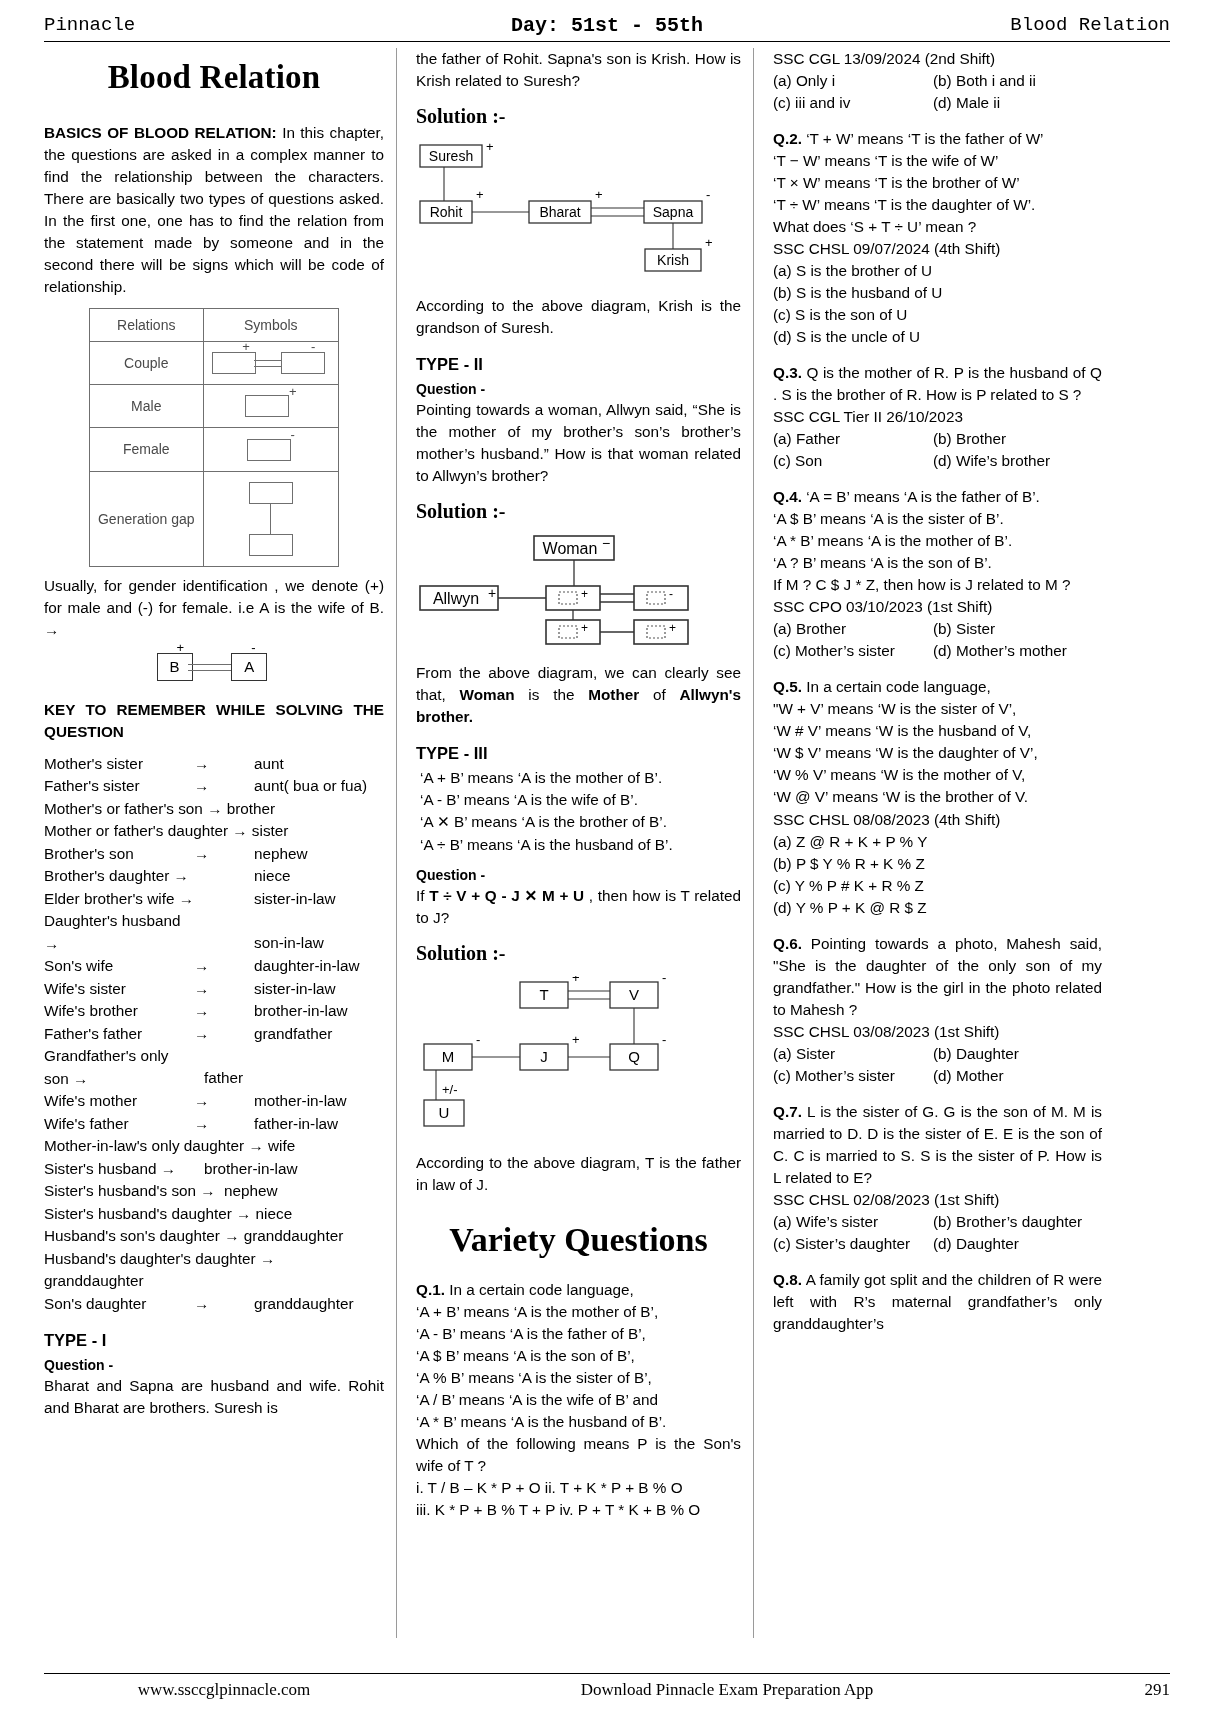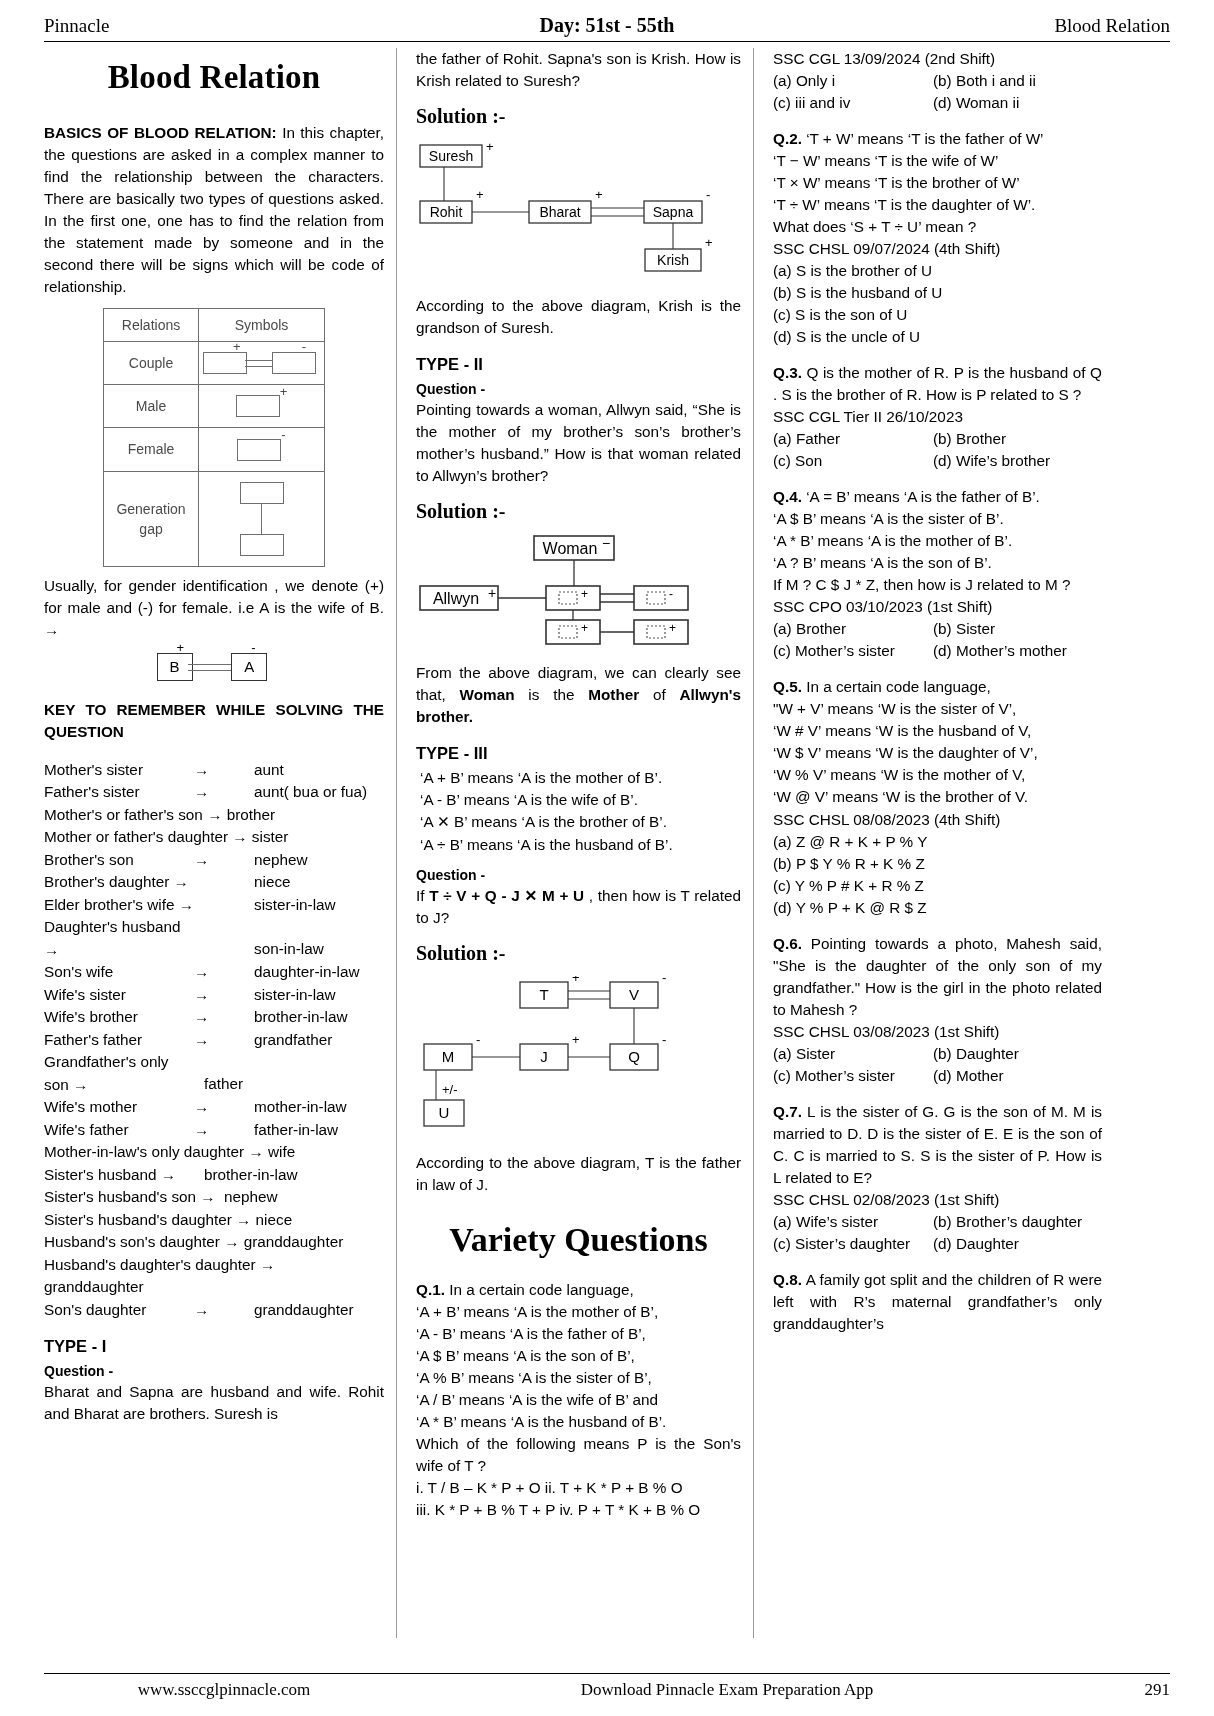--- a/index.html
+++ b/index.html
@@ -7,21 +7,21 @@
   body {
     width: 1214px; height: 1716px;
     background: #ffffff;
     font-family: "Liberation Sans", sans-serif;
     color: #000;
     position: relative;
   }
   .page { width:1214px; height:1716px; padding: 14px 44px 0 44px; position:relative; }
 
   
-  .runhead { display:flex; align-items:center; font-family:Liberation Serif, serif; font-size:19px; }
+  .runhead { display:flex; align-items:flex-start; font-family:Liberation Mono, monospace; font-size:19px; }
   .runhead .left { flex:0 0 300px; text-align:left; }
   .runhead .center { flex:1; text-align:center; font-weight:bold; font-size:20px; }
   .runhead .right { flex:0 0 300px; text-align:right; }
   .rule-top { border-bottom:1.5px solid #000; margin-top:4px; }
 
   
   .cols { display:flex; margin-top:6px; height:1590px; }
   .col { width:340px; font-size:15.3px; line-height:1.44; }
   .col.mid, .col.right { padding-left:19px; margin-left:12px; border-left:1.4px solid #9a9a9a; }
   .col.mid { width:345px; }
@@ -36,37 +36,37 @@
   .sp-s { height:7px; }
 
   .solution { font-family:"Liberation Serif", serif; font-weight:bold; font-size:20px; margin:10px 0 8px 0; }
   .typeh { font-weight:bold; font-size:16.5px; margin:14px 0 2px 0; }
   .qh { font-weight:bold; font-size:14px; margin:2px 0 0 0; }
 
   h2.variety { font-family:"Liberation Serif", serif; font-size:34px; font-weight:bold;
                text-align:center; margin:20px 0 14px 0; }
 
   
-  table.relations { border-collapse:collapse; width:222px; margin:10px auto 8px auto; }
+  table.relations { border-collapse:collapse; width:250px; margin:10px auto 8px auto; }
   table.relations td { border:1px solid #6f6f6f; color:#4a4a4a; font-size:14px;
                        text-align:center; vertical-align:middle; padding:6px 4px; }
   table.relations td.sym { padding:10px 4px; }
   .bx { display:inline-block; width:44px; height:22px; border:1px solid #6f6f6f; vertical-align:middle; }
   .sgn { font-size:13px; vertical-align:top; position:relative; top:-6px; left:0px; }
   .dbl-line { display:inline-block; width:28px; height:7px; border-top:1px solid #6f6f6f;
               border-bottom:1px solid #6f6f6f; vertical-align:middle; margin:0 -1px; }
   .sgl-line { display:inline-block; width:36px; height:1px; background:#6f6f6f; vertical-align:middle; margin:0 -1px; }
   .vline { width:1px; height:30px; background:#6f6f6f; margin:0 auto; }
 
   
   .ba-wrap { text-align:center; margin:12px 0 18px 0; }
   .nodebox { display:inline-block; border:1.3px solid #333; font-size:15px; padding:2px 12px; vertical-align:middle; background:#fff; }
 
   
-  .keylist { margin-top:16px; }
+  .keylist { margin-top:10px; }
   .kr { font-size:15.3px; line-height:1.47; }
   .kcol1 { display:inline-block; width:150px; }
   .kcol2 { display:inline-block; width:60px; }
 
   
   .treewrap { margin:6px 0 10px 0; }
   .opts { display:flex; }
   .opts .o1 { width:160px; }
   .opts .o2 { flex:1; }
   .exam { }
@@ -310,21 +310,21 @@
     <div class="col right">
 
       <div class="blk">
         <div class="exam">SSC CGL 13/09/2024 (2nd Shift)</div>
         <div class="opts">
           <div class="o1">(a) Only i</div>
           <div class="o2">(b) Both i and ii</div>
         </div>
         <div class="opts">
           <div class="o1">(c) iii and iv</div>
-          <div class="o2">(d) Woman ii</div>
+          <div class="o2">(d) Male ii</div>
         </div>
       </div>
 
       <div class="blk">
         <div><span class="b">Q.2.</span> <span>‘T + W’ means ‘T is the father of W’</span></div>
         <div>‘T − W’ means ‘T is the wife of W’</div>
         <div>‘T × W’ means ‘T is the brother of W’</div>
         <div>‘T ÷ W’ means ‘T is the daughter of W’.</div>
         <div>What does ‘S + T ÷ U’ mean ?</div>
         <div class="exam">SSC CHSL 09/07/2024 (4th Shift)</div>

